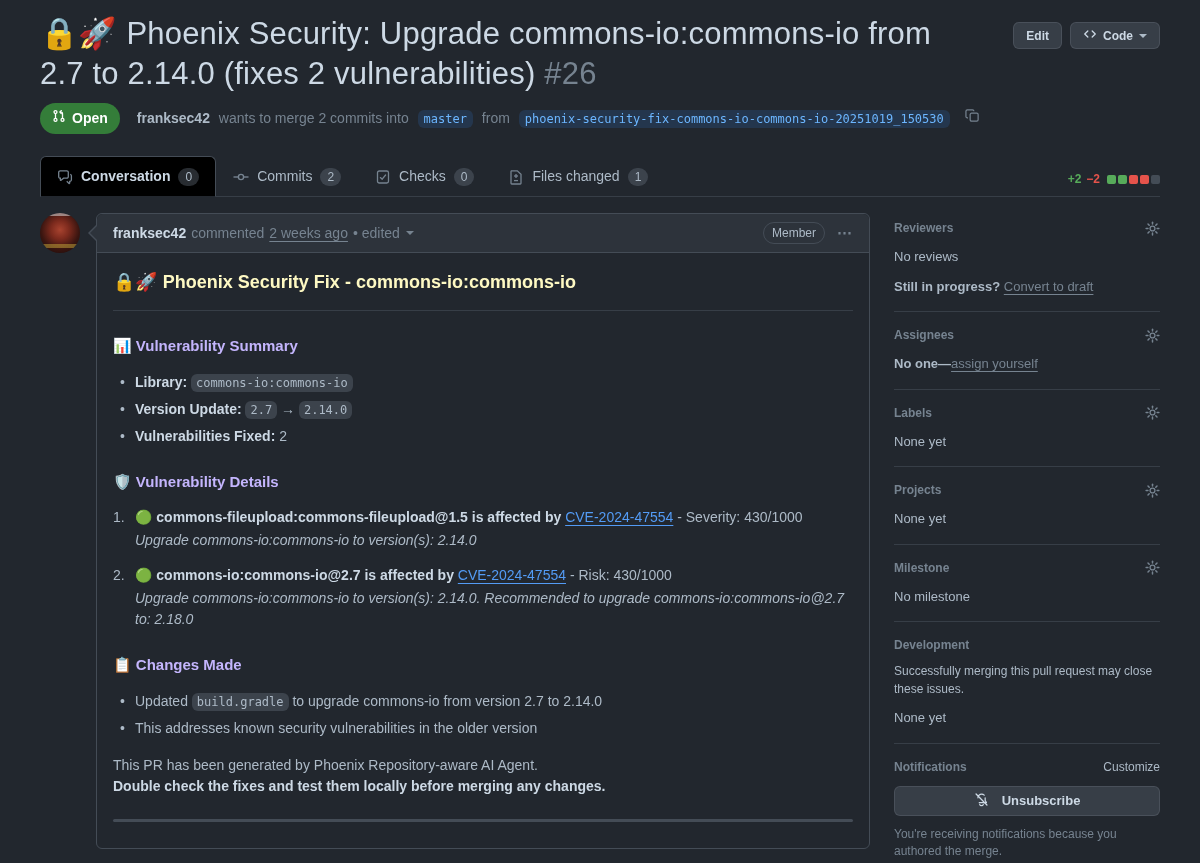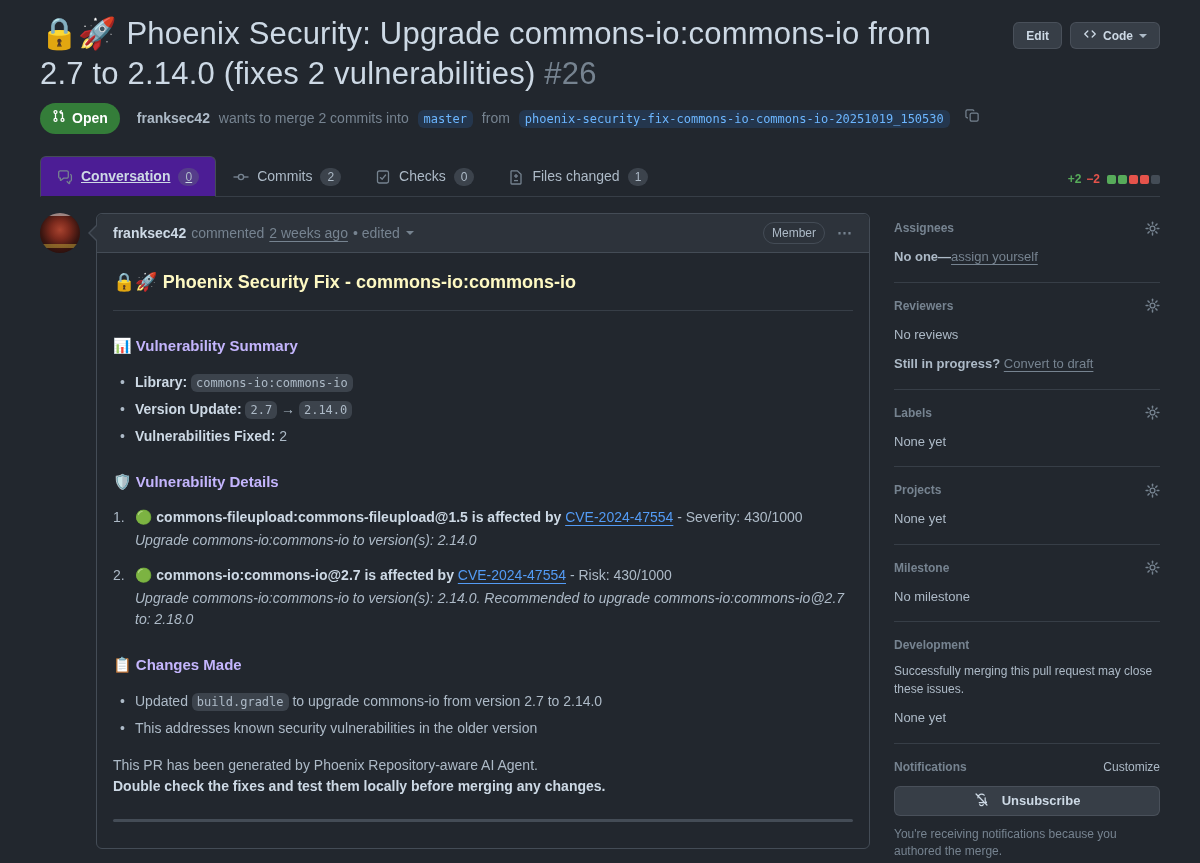--- a/index.html
+++ b/index.html
@@ -33,21 +33,21 @@
     font-family:"DejaVu Sans Mono", monospace; font-size:12px; color:#6cb6ff;
     background:rgba(56,139,253,.15); border-radius:6px; padding:2px 6px; margin:0 5px;
   }
   .sp { margin-left:5px; }
   .copy-btn { background:none; border:none; color:#768390; margin-left:6px; cursor:pointer; display:inline-flex; }
 
   
   .tab-nav { display:flex; align-items:flex-end; margin-top:22px; border-bottom:1px solid #373e47; padding-bottom:0; }
   .tab { display:inline-flex; align-items:center; gap:8px; padding:9px 16px; color:#adbac7; font-size:14px; cursor:pointer; border:1px solid transparent; margin-bottom:-1px; }
   .tab .ticon { color:#768390; display:inline-flex; }
-  .tab.active { background:#4c1d95; border-color:#444c56; border-bottom-color:#22272e; border-radius:6px 6px 0 0; color:#cdd9e5;text-decoration:underline; }
+  .tab.active { background:#000000; border-color:#444c56; border-bottom-color:#22272e; border-radius:6px 6px 0 0; color:#cdd9e5; }
   .tab.active .tlabel { font-weight:600; }
   .counter { background:rgba(99,110,123,.4); color:#adbac7; font-size:12px; font-weight:500; border-radius:999px; padding:0 7px; line-height:18px; }
   .diffstat { margin-left:auto; display:flex; align-items:center; gap:3px; font-size:12px; font-weight:700; padding-bottom:8px; }
   .adds { color:#57ab5a; } .dels { color:#e5534b; margin-left:2px; margin-right:4px; }
   .dblock { width:9px; height:9px; border-radius:2px; display:inline-block; }
   .dblock.add { background:#57ab5a; } .dblock.del { background:#e5534b; } .dblock.neutral { background:#444c56; }
 
   
   .layout { display:flex; margin-top:16px; align-items:flex-start; }
   .main-col { flex:1; display:flex; min-width:0; }
@@ -266,20 +266,45 @@
           <hr class="md-hr">
 
         </div>
       </div>
     </div>
 
     <aside class="sidebar">
 
       <section class="sb-section">
         <div class="sb-title-row">
+          <span class="sb-title">Reviewers</span>
+          <button class="gear">
+              <svg width="15" height="15" viewBox="0 0 16 16">
+                <circle cx="8" cy="8" r="2.6" fill="none" stroke="currentColor" stroke-width="1.4"></circle>
+                <g stroke="currentColor" stroke-width="1.6" stroke-linecap="round">
+                  <line x1="8" y1="1.2" x2="8" y2="3.1"></line>
+                  <line x1="8" y1="12.9" x2="8" y2="14.8"></line>
+                  <line x1="1.2" y1="8" x2="3.1" y2="8"></line>
+                  <line x1="12.9" y1="8" x2="14.8" y2="8"></line>
+                  <line x1="3.2" y1="3.2" x2="4.5" y2="4.5"></line>
+                  <line x1="11.5" y1="11.5" x2="12.8" y2="12.8"></line>
+                  <line x1="3.2" y1="12.8" x2="4.5" y2="11.5"></line>
+                  <line x1="11.5" y1="4.5" x2="12.8" y2="3.2"></line>
+                </g>
+              </svg>
+            </button>
+        </div>
+        <div class="sb-body">
+          <div class="sb-line">No reviews</div>
+          <div class="sb-line"><span class="sb-strong">Still in progress? </span><a class="muted-link">Convert to draft</a></div>
+        </div>
+      </section>
+
+      <section class="sb-section">
+        <div class="sb-title-row">
           <span class="sb-title">Assignees</span>
           <button class="gear">
               <svg width="15" height="15" viewBox="0 0 16 16">
                 <circle cx="8" cy="8" r="2.6" fill="none" stroke="currentColor" stroke-width="1.4"></circle>
                 <g stroke="currentColor" stroke-width="1.6" stroke-linecap="round">
                   <line x1="8" y1="1.2" x2="8" y2="3.1"></line>
                   <line x1="8" y1="12.9" x2="8" y2="14.8"></line>
                   <line x1="1.2" y1="8" x2="3.1" y2="8"></line>
                   <line x1="12.9" y1="8" x2="14.8" y2="8"></line>
                   <line x1="3.2" y1="3.2" x2="4.5" y2="4.5"></line>
@@ -288,45 +313,20 @@
                   <line x1="11.5" y1="4.5" x2="12.8" y2="3.2"></line>
                 </g>
               </svg>
             </button>
         </div>
         <div class="sb-body"><span class="sb-strong">No one—</span><a class="muted-link">assign yourself</a></div>
       </section>
 
       <section class="sb-section">
         <div class="sb-title-row">
-          <span class="sb-title">Reviewers</span>
-          <button class="gear">
-              <svg width="15" height="15" viewBox="0 0 16 16">
-                <circle cx="8" cy="8" r="2.6" fill="none" stroke="currentColor" stroke-width="1.4"></circle>
-                <g stroke="currentColor" stroke-width="1.6" stroke-linecap="round">
-                  <line x1="8" y1="1.2" x2="8" y2="3.1"></line>
-                  <line x1="8" y1="12.9" x2="8" y2="14.8"></line>
-                  <line x1="1.2" y1="8" x2="3.1" y2="8"></line>
-                  <line x1="12.9" y1="8" x2="14.8" y2="8"></line>
-                  <line x1="3.2" y1="3.2" x2="4.5" y2="4.5"></line>
-                  <line x1="11.5" y1="11.5" x2="12.8" y2="12.8"></line>
-                  <line x1="3.2" y1="12.8" x2="4.5" y2="11.5"></line>
-                  <line x1="11.5" y1="4.5" x2="12.8" y2="3.2"></line>
-                </g>
-              </svg>
-            </button>
-        </div>
-        <div class="sb-body">
-          <div class="sb-line">No reviews</div>
-          <div class="sb-line"><span class="sb-strong">Still in progress? </span><a class="muted-link">Convert to draft</a></div>
-        </div>
-      </section>
-
-      <section class="sb-section">
-        <div class="sb-title-row">
           <span class="sb-title">Labels</span>
           <button class="gear">
               <svg width="15" height="15" viewBox="0 0 16 16">
                 <circle cx="8" cy="8" r="2.6" fill="none" stroke="currentColor" stroke-width="1.4"></circle>
                 <g stroke="currentColor" stroke-width="1.6" stroke-linecap="round">
                   <line x1="8" y1="1.2" x2="8" y2="3.1"></line>
                   <line x1="8" y1="12.9" x2="8" y2="14.8"></line>
                   <line x1="1.2" y1="8" x2="3.1" y2="8"></line>
                   <line x1="12.9" y1="8" x2="14.8" y2="8"></line>
                   <line x1="3.2" y1="3.2" x2="4.5" y2="4.5"></line>

